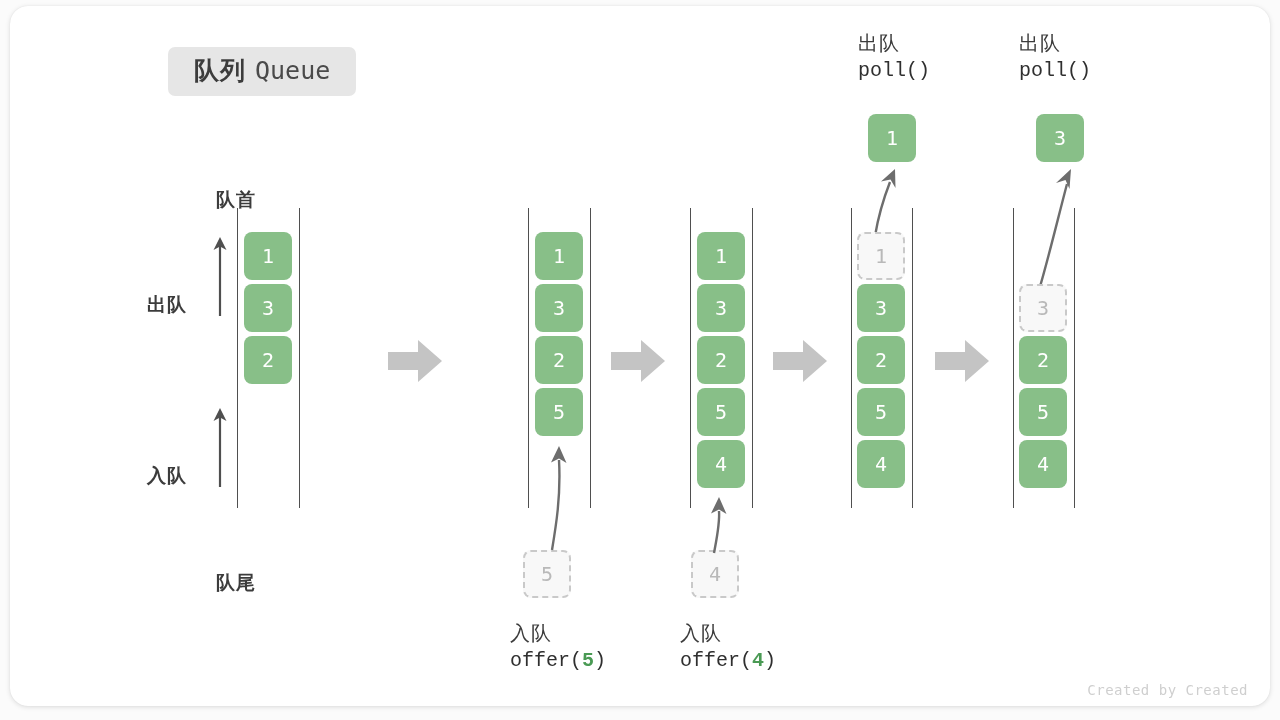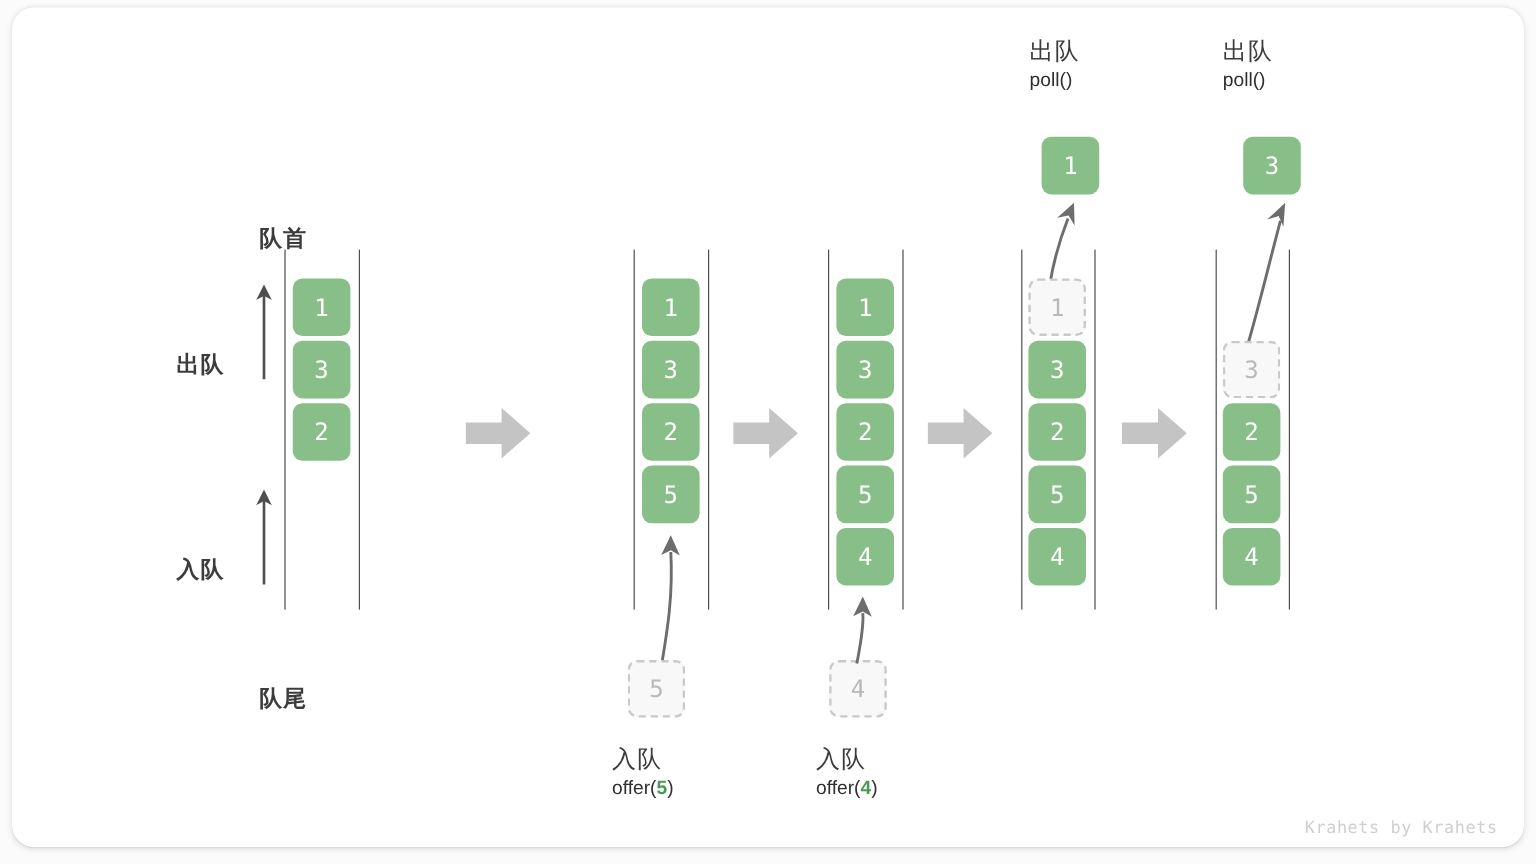--- a/index.html
+++ b/index.html
@@ -74,22 +74,22 @@
     text-align: left;
     color: #3c3c3c;
   }
   .op-cn {
     font-size: 20px;
     font-weight: normal;
     letter-spacing: 1px;
     display: block;
   }
   .op-code {
-    font-size: 16px;
-    font-family: Liberation Sans, sans-serif;
+    font-size: 20px;
+    font-family: Liberation Mono, monospace;
     display: block;
     color: #2f2f2f;
   }
   .op-arg { color: #4a9a54; font-weight: bold; }
 
   
   .queue { position: absolute; }
   .rail {
     position: absolute;
     top: 0;
@@ -144,20 +144,23 @@
     font-family: "DejaVu Sans Mono", "Liberation Mono", monospace;
     letter-spacing: 0.5px;
   }
 </style>
 </head>
 <body>
 
 <div id="canvas">
   <div class="card"></div>
 
+  <div class="title-badge">
+    <span class="title-cn">队列</span><span class="title-en">Queue</span>
+  </div>
 
   <div class="lbl lbl-bold" style="left:236px; top:160px; transform:translateX(-50%);">队首</div>
   <div class="lbl lbl-bold" style="left:236px; top:543px; transform:translateX(-50%);text-align:center;">队尾</div>
 
   <div class="lbl lbl-bold" style="left:147px; top:265px;">出队</div>
   <div class="lbl lbl-bold" style="left:147px; top:436px;">入队</div>
 
   <svg class="dir-arrow" style="left:206px; top:234px;" width="28" height="84">
     <line x1="14" y1="82" x2="14" y2="12" stroke="#4f4f4f" stroke-width="2.2"></line>
     <path d="M14 3 L20.5 16 L14 12.4 L7.5 16 Z" fill="#4f4f4f"></path>
@@ -264,14 +267,14 @@
 
   <div class="queue" style="left:1013px; top:208px; width:62px; height:300px;">
     <div class="rail rail-l" style="height:300px;"></div>
     <div class="rail rail-r" style="height:300px;"></div>
     <div class="cell ghost" style="left:6px; top:76px;">3</div>
     <div class="cell" style="left:6px; top:128px;">2</div>
     <div class="cell" style="left:6px; top:180px;">5</div>
     <div class="cell" style="left:6px; top:232px;">4</div>
   </div>
 
-  <div class="credit">Krahets by Krahets</div>
+  <div class="credit">Created by Created</div>
 </div>
 
 </body></html>

